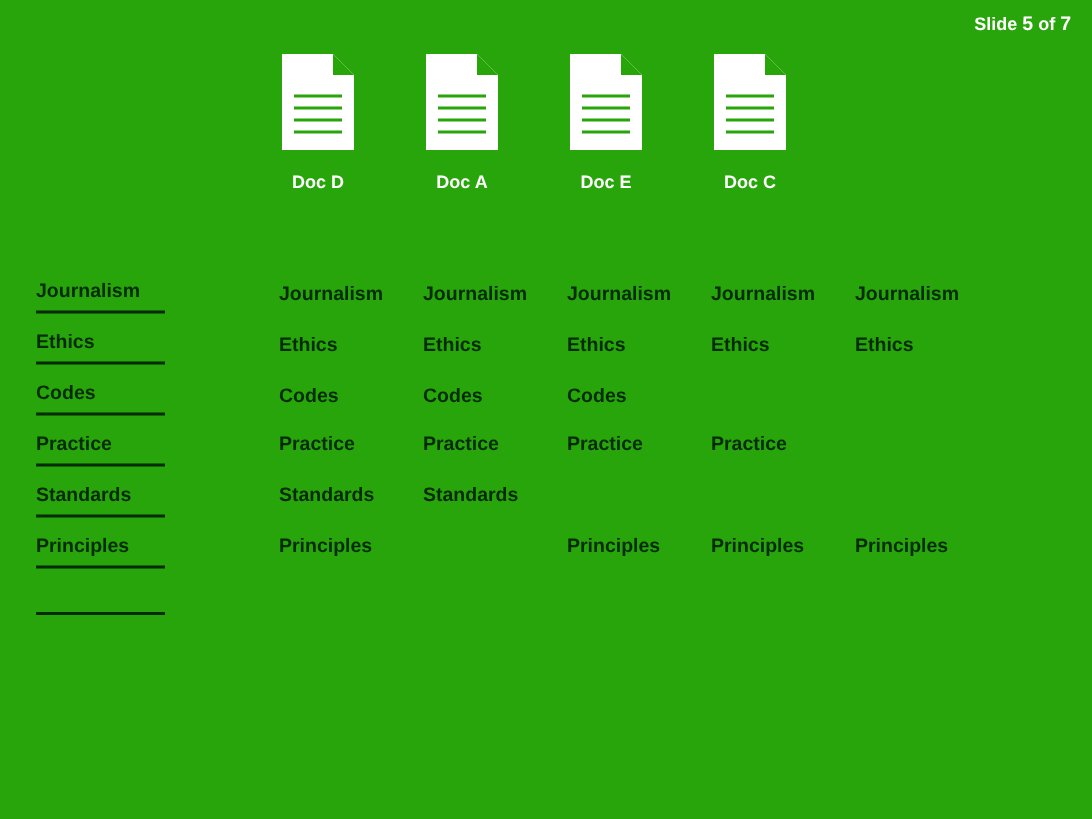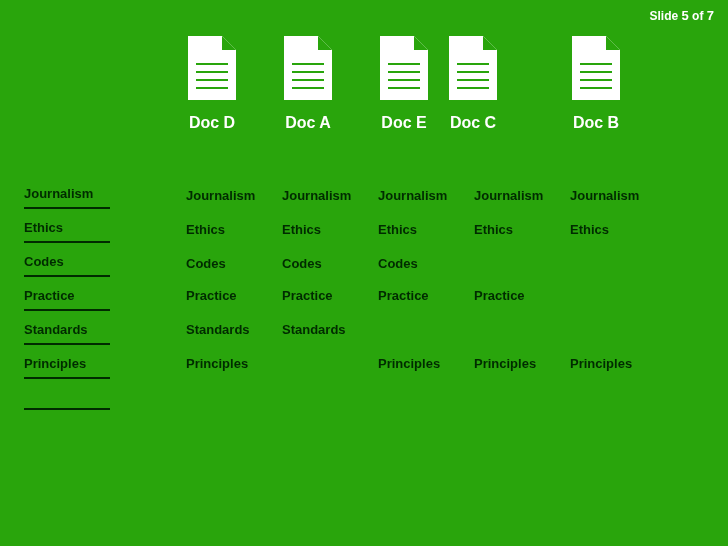--- a/index.html
+++ b/index.html
@@ -39,21 +39,21 @@
     text-align: center;
   }
   .doc-icon {
     width: 48px;
     height: 64px;
     margin: 0 auto 14px auto;
     display: block;
   }
   .doc-label {
     color: #ffffff;
-    font-size: 16px;
+    font-size: 12px;
     font-weight: bold;
   }
 
   
   .master-item {
     position: absolute;
     left: 24px;
     width: 86px;
     font-size: 13px;
     font-weight: bold;
@@ -116,43 +116,32 @@
       <polygon points="0,0 34,0 48,14 48,64 0,64" fill="#ffffff"></polygon>
       <polygon points="34,0 48,14 34,14" fill="#29a50c"></polygon>
       <line x1="8" y1="28" x2="40" y2="28" stroke="#29a50c" stroke-width="2"></line>
       <line x1="8" y1="36" x2="40" y2="36" stroke="#29a50c" stroke-width="2"></line>
       <line x1="8" y1="44" x2="40" y2="44" stroke="#29a50c" stroke-width="2"></line>
       <line x1="8" y1="52" x2="40" y2="52" stroke="#29a50c" stroke-width="2"></line>
     </svg>
     <div class="doc-label">Doc A</div>
   </div>
 
-  <div class="doc-col" style="left: 433px;">
+  <div class="doc-col" style="left: 460px;">
     <svg class="doc-icon" viewBox="0 0 48 64">
       <polygon points="0,0 34,0 48,14 48,64 0,64" fill="#ffffff"></polygon>
       <polygon points="34,0 48,14 34,14" fill="#29a50c"></polygon>
       <line x1="8" y1="28" x2="40" y2="28" stroke="#29a50c" stroke-width="2"></line>
       <line x1="8" y1="36" x2="40" y2="36" stroke="#29a50c" stroke-width="2"></line>
       <line x1="8" y1="44" x2="40" y2="44" stroke="#29a50c" stroke-width="2"></line>
       <line x1="8" y1="52" x2="40" y2="52" stroke="#29a50c" stroke-width="2"></line>
     </svg>
     <div class="doc-label">Doc C</div>
   </div>
 
-  <div class="doc-col" style="left: 556px;">
-    <svg class="doc-icon" viewBox="0 0 48 64">
-      <polygon points="0,0 34,0 48,14 48,64 0,64" fill="#ffffff"></polygon>
-      <polygon points="34,0 48,14 34,14" fill="#29a50c"></polygon>
-      <line x1="8" y1="28" x2="40" y2="28" stroke="#29a50c" stroke-width="2"></line>
-      <line x1="8" y1="36" x2="40" y2="36" stroke="#29a50c" stroke-width="2"></line>
-      <line x1="8" y1="44" x2="40" y2="44" stroke="#29a50c" stroke-width="2"></line>
-      <line x1="8" y1="52" x2="40" y2="52" stroke="#29a50c" stroke-width="2"></line>
-    </svg>
-    <div class="doc-label">Doc B</div>
-  </div>
 
   <div class="master-item" style="top:186px">Journalism</div>
   <div class="master-item" style="top:220px">Ethics</div>
   <div class="master-item" style="top:254px">Codes</div>
   <div class="master-item" style="top:288px">Practice</div>
   <div class="master-item" style="top:322px">Standards</div>
   <div class="master-item" style="top:356px">Principles</div>
   <div class="master-end" style="top:408px"></div>
 
   <div class="cell" style="left: 186px; top: 188px;">Journalism</div>

